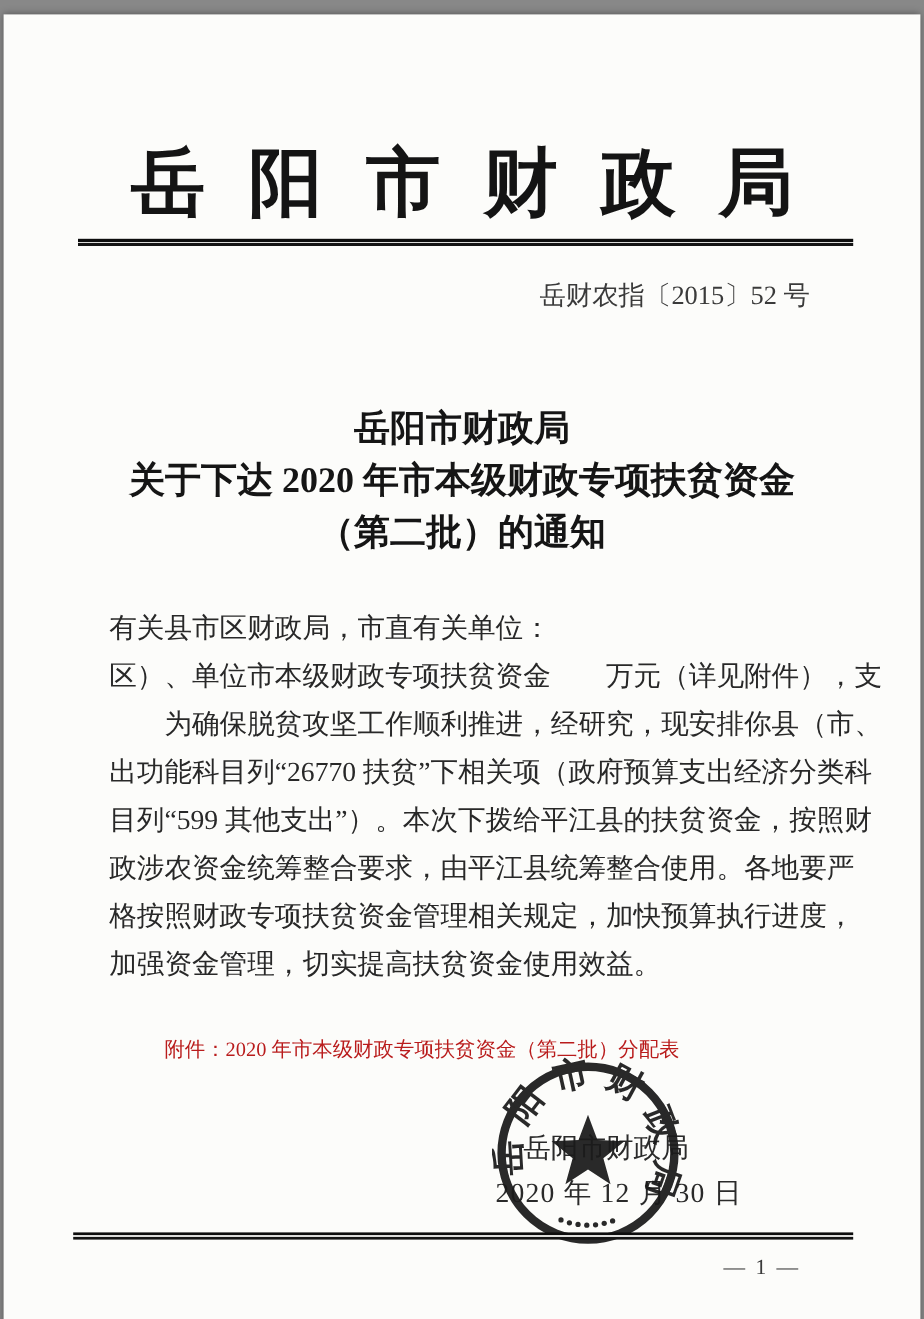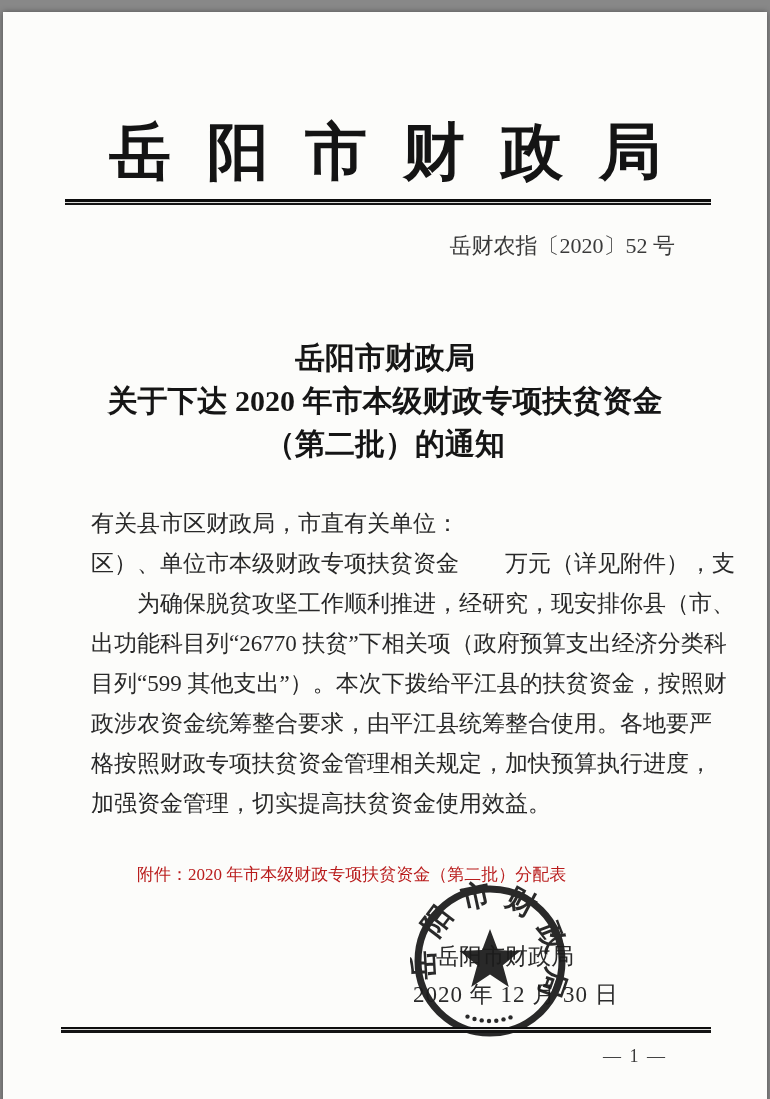--- a/index.html
+++ b/index.html
@@ -66,21 +66,21 @@
 <body>
 
 <div class="page">
 
   <div class="center-row agency-head">
     <span class="sp">岳阳市财政局</span>
   </div>
 
   <div class="rule rule-top"></div>
 
-  <div class="doc-number">岳财农指〔2020〕52 号</div>
+  <div class="doc-number">岳财农指〔2015〕52 号</div>
 
   <div class="center-row doc-title">
     <div>岳阳市财政局</div>
     <div>关于下达 2020 年市本级财政专项扶贫资金</div>
     <div>（第二批）的通知</div>
   </div>
 
   <div class="body-block">
     <div class="salutation">有关县市区财政局，市直有关单位：</div>
     <div class="para-line">区）、单位市本级财政专项扶贫资金　　万元（详见附件），支</div>

